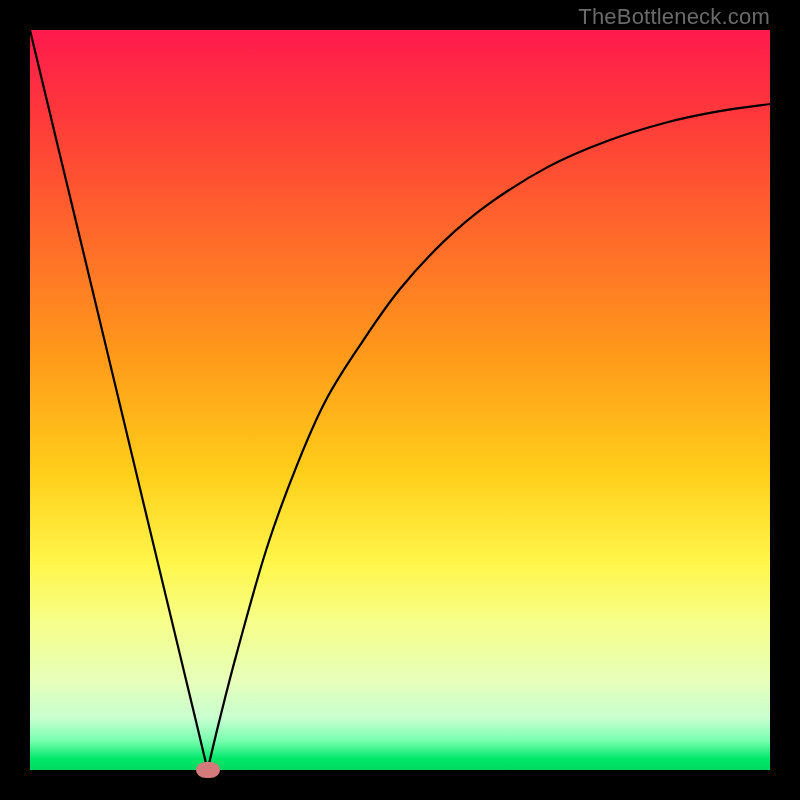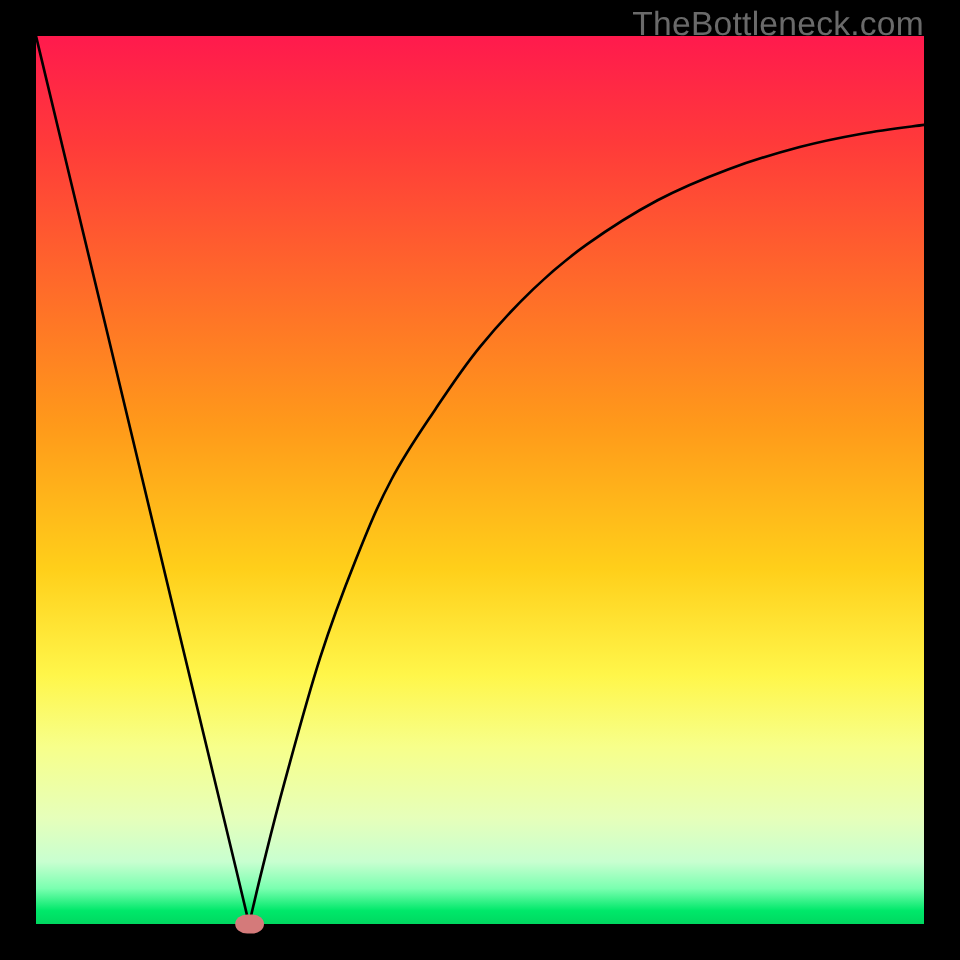--- a/index.html
+++ b/index.html
@@ -44,21 +44,21 @@
     left: 0;
     top: 0;
     width: 740px;
     height: 740px;
   }
   .watermark {
     position: absolute;
     top: 4px;
     right: 30px;
     color: #6a6a6a;
-    font-size: 28px;
+    font-size: 22px;
     font-weight: 500;
     letter-spacing: 0.2px;
   }
   .marker {
     position: absolute;
     border-radius: 50% / 60%;
     background: #d47a7a;
   }
 </style>
 </head>

